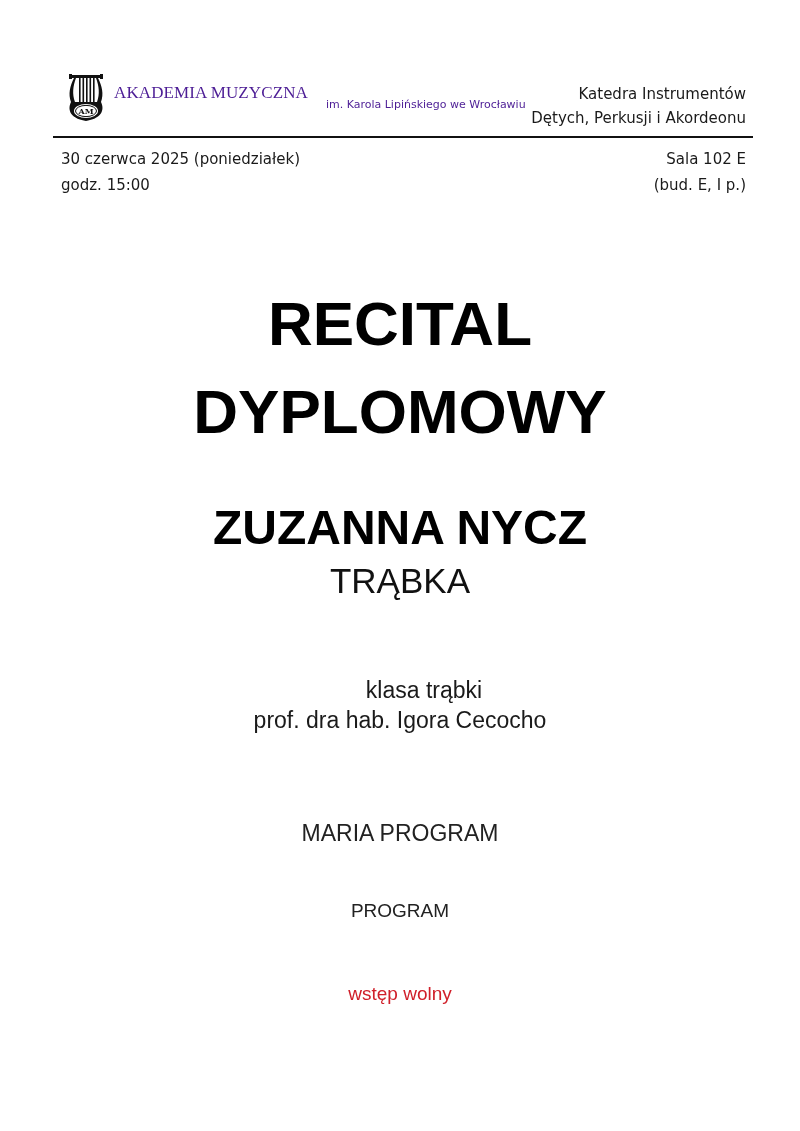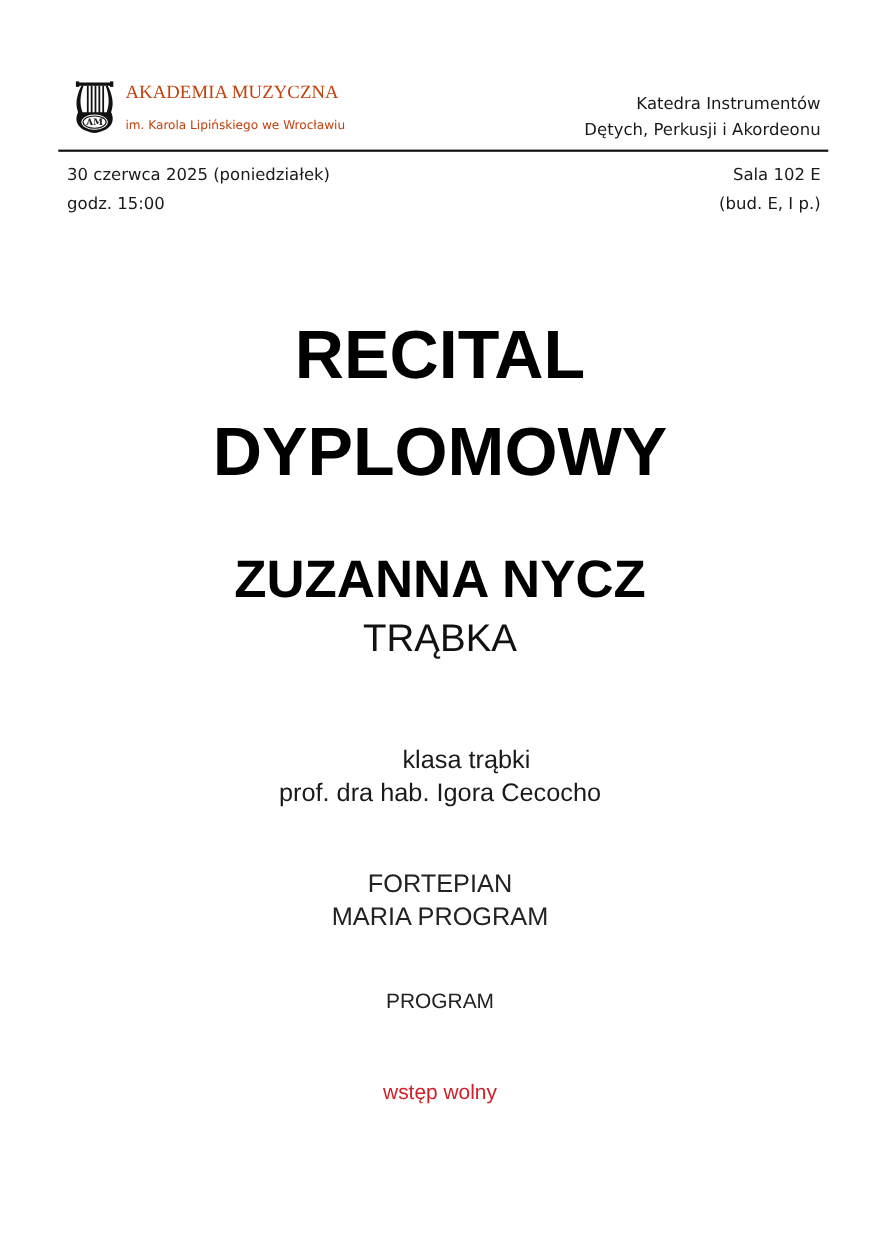--- a/index.html
+++ b/index.html
@@ -29,23 +29,23 @@
       display: flex;
       align-items: center;
     }
     .logo-icon {
       width: 40px;
       height: 52px;
       margin-right: 8px;
     }
     .logo-text {
       display: flex;
-      flex-direction: column;
-      font-family: "DejaVu Sans", sans-serif;
-      color: #c2410c;
+      font-family: "DejaVu Sans", sans-serif;
+      color: #4c1d95;
+      gap: 18px;
     }
     .logo-title {
       font-size: 15px;
       letter-spacing: 0.1px;
       line-height: 18px;
       font-family: "Liberation Serif", serif;
       font-size: 17px;
     }
     .logo-subtitle {
       font-size: 11px;
@@ -220,20 +220,19 @@
 
   <div class="center title-line title-1">RECITAL</div>
   <div class="center title-line title-2">DYPLOMOWY</div>
 
   <div class="center performer">ZUZANNA NYCZ</div>
   <div class="center instrument">TRĄBKA</div>
 
   <div class="center class-label">klasa trąbki</div>
   <div class="center teacher">prof. dra hab. Igora Cecocho</div>
 
-  <div class="center piano-label">FORTEPIAN</div>
   <div class="center pianist">MARIA PROGRAM</div>
 
   <div class="center program-label">PROGRAM</div>
 
   <div class="center admission">wstęp wolny</div>
 
 </div>
 
 </body></html>

